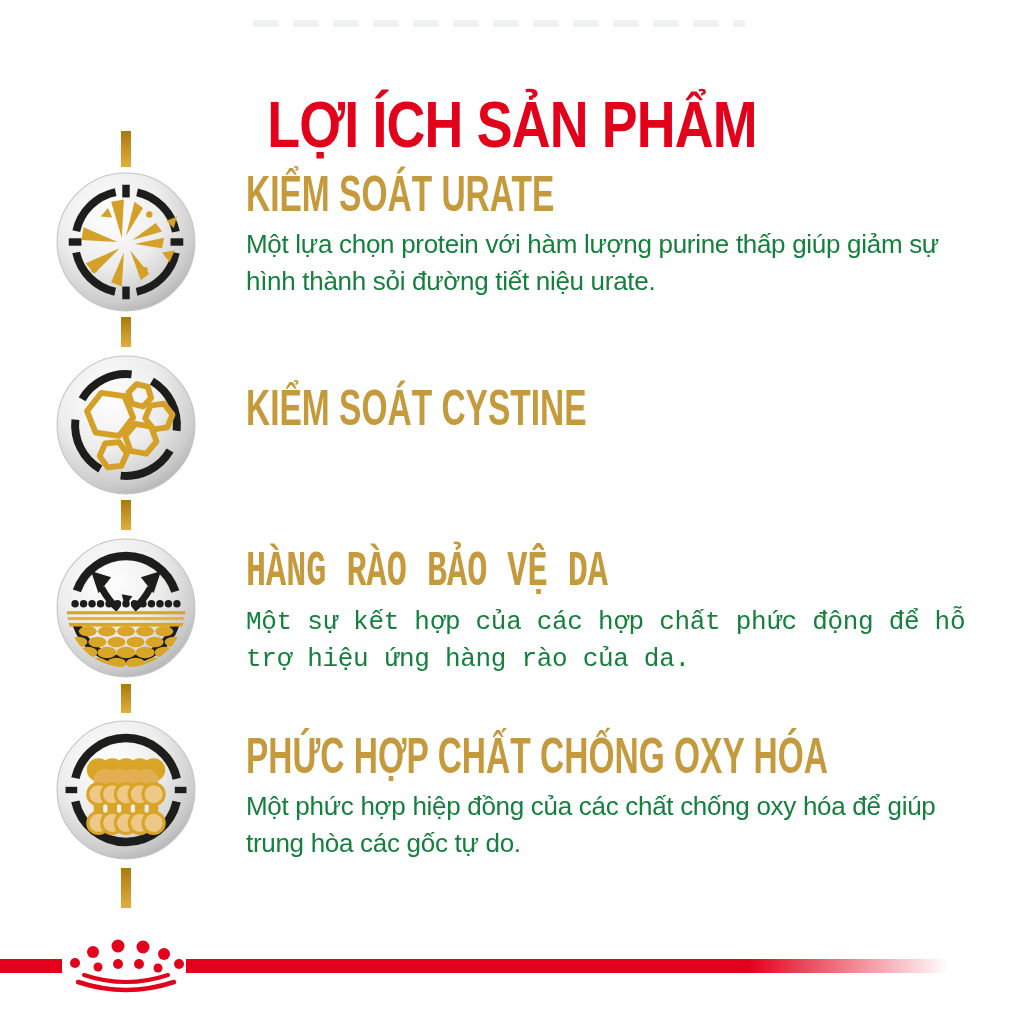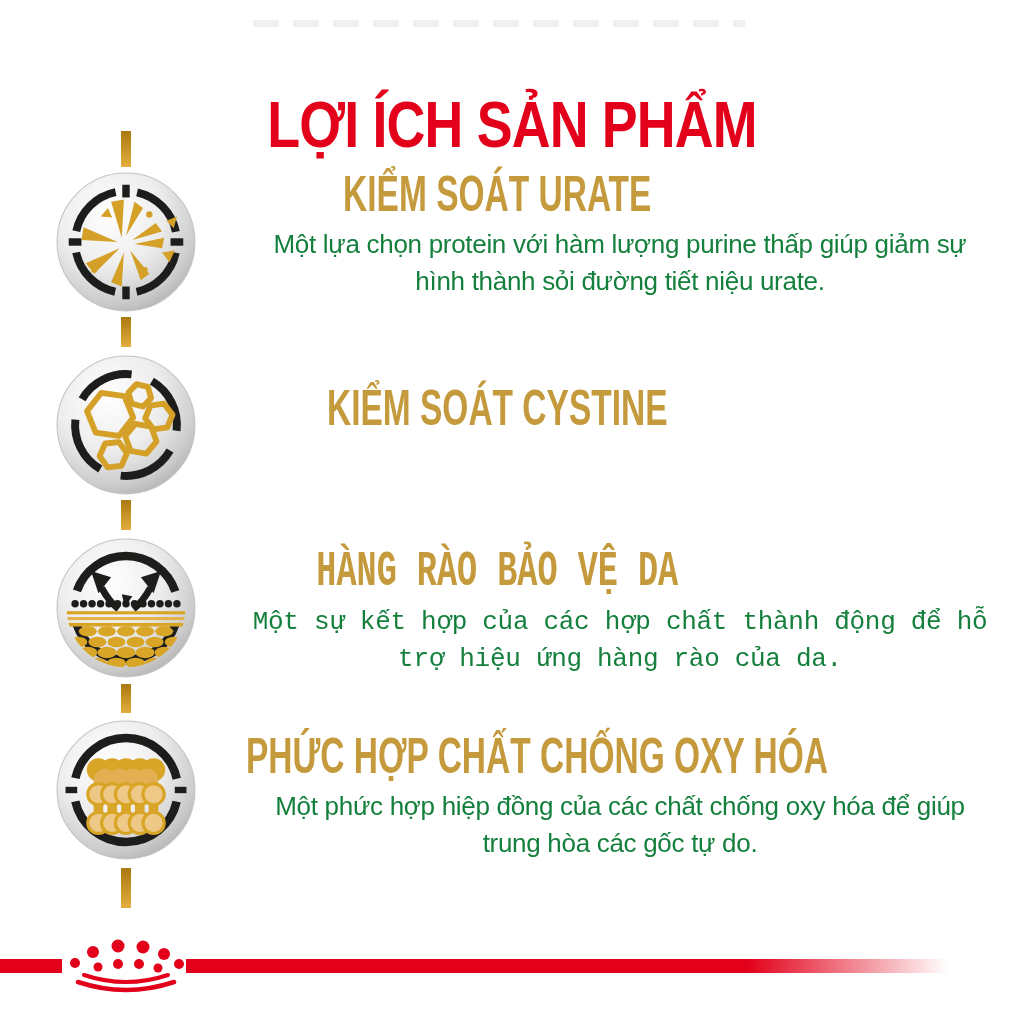--- a/index.html
+++ b/index.html
@@ -1,21 +1,21 @@
 <!DOCTYPE html>
 <html><head>
 <meta charset="utf-8">
 <style>
   html,body{margin:0;padding:0;}
   body{
     width:1024px;height:1024px;position:relative;overflow:hidden;
     background:#ffffff;
     font-family:"Liberation Sans","DejaVu Sans",sans-serif;
   }
-  .abs{position:absolute;text-align:center;}
+  .abs{position:absolute;}
 
   
   .ghost-strip{
     left:253px;top:20px;width:492px;height:7px;
     background:repeating-linear-gradient(90deg,#e2e5e9 0 26px,transparent 26px 40px);
     opacity:.55;border-radius:1px;
   }
 
   .page-title{
     left:0;right:0;top:48px;text-align:center;
@@ -188,21 +188,21 @@
         <ellipse cx="39" cy="118" rx="9" ry="5.2"></ellipse>
           <ellipse cx="57" cy="118" rx="9" ry="5.2"></ellipse>
         <ellipse cx="75" cy="118" rx="9" ry="5.2"></ellipse>
           <ellipse cx="93" cy="118" rx="9" ry="5.2"></ellipse>
       </g>
     </g>
   </svg>
 </div>
 <div class="abs benefit-text" style="top:546px;font-family:Liberation Mono, monospace;">
   <h2 class="benefit-title">HÀNG RÀO BẢO VỆ DA</h2>
-  <p class="benefit-desc">Một sự kết hợp của các hợp chất thành động để hỗ trợ hiệu ứng hàng rào của da.</p>
+  <p class="benefit-desc">Một sự kết hợp của các hợp chất phức động để hỗ trợ hiệu ứng hàng rào của da.</p>
 </div>
 
 <div class="abs benefit-icon" style="top:720px;">
   <svg width="140" height="140" viewBox="0 0 132 132">
     <defs>
       <radialGradient id="sg4" cx="38%" cy="30%" r="85%">
         <stop offset="0" stop-color="#ffffff"></stop>
           <stop offset=".45" stop-color="#ededed"></stop>
         <stop offset=".75" stop-color="#cccccc"></stop>
           <stop offset="1" stop-color="#9e9e9e"></stop>

